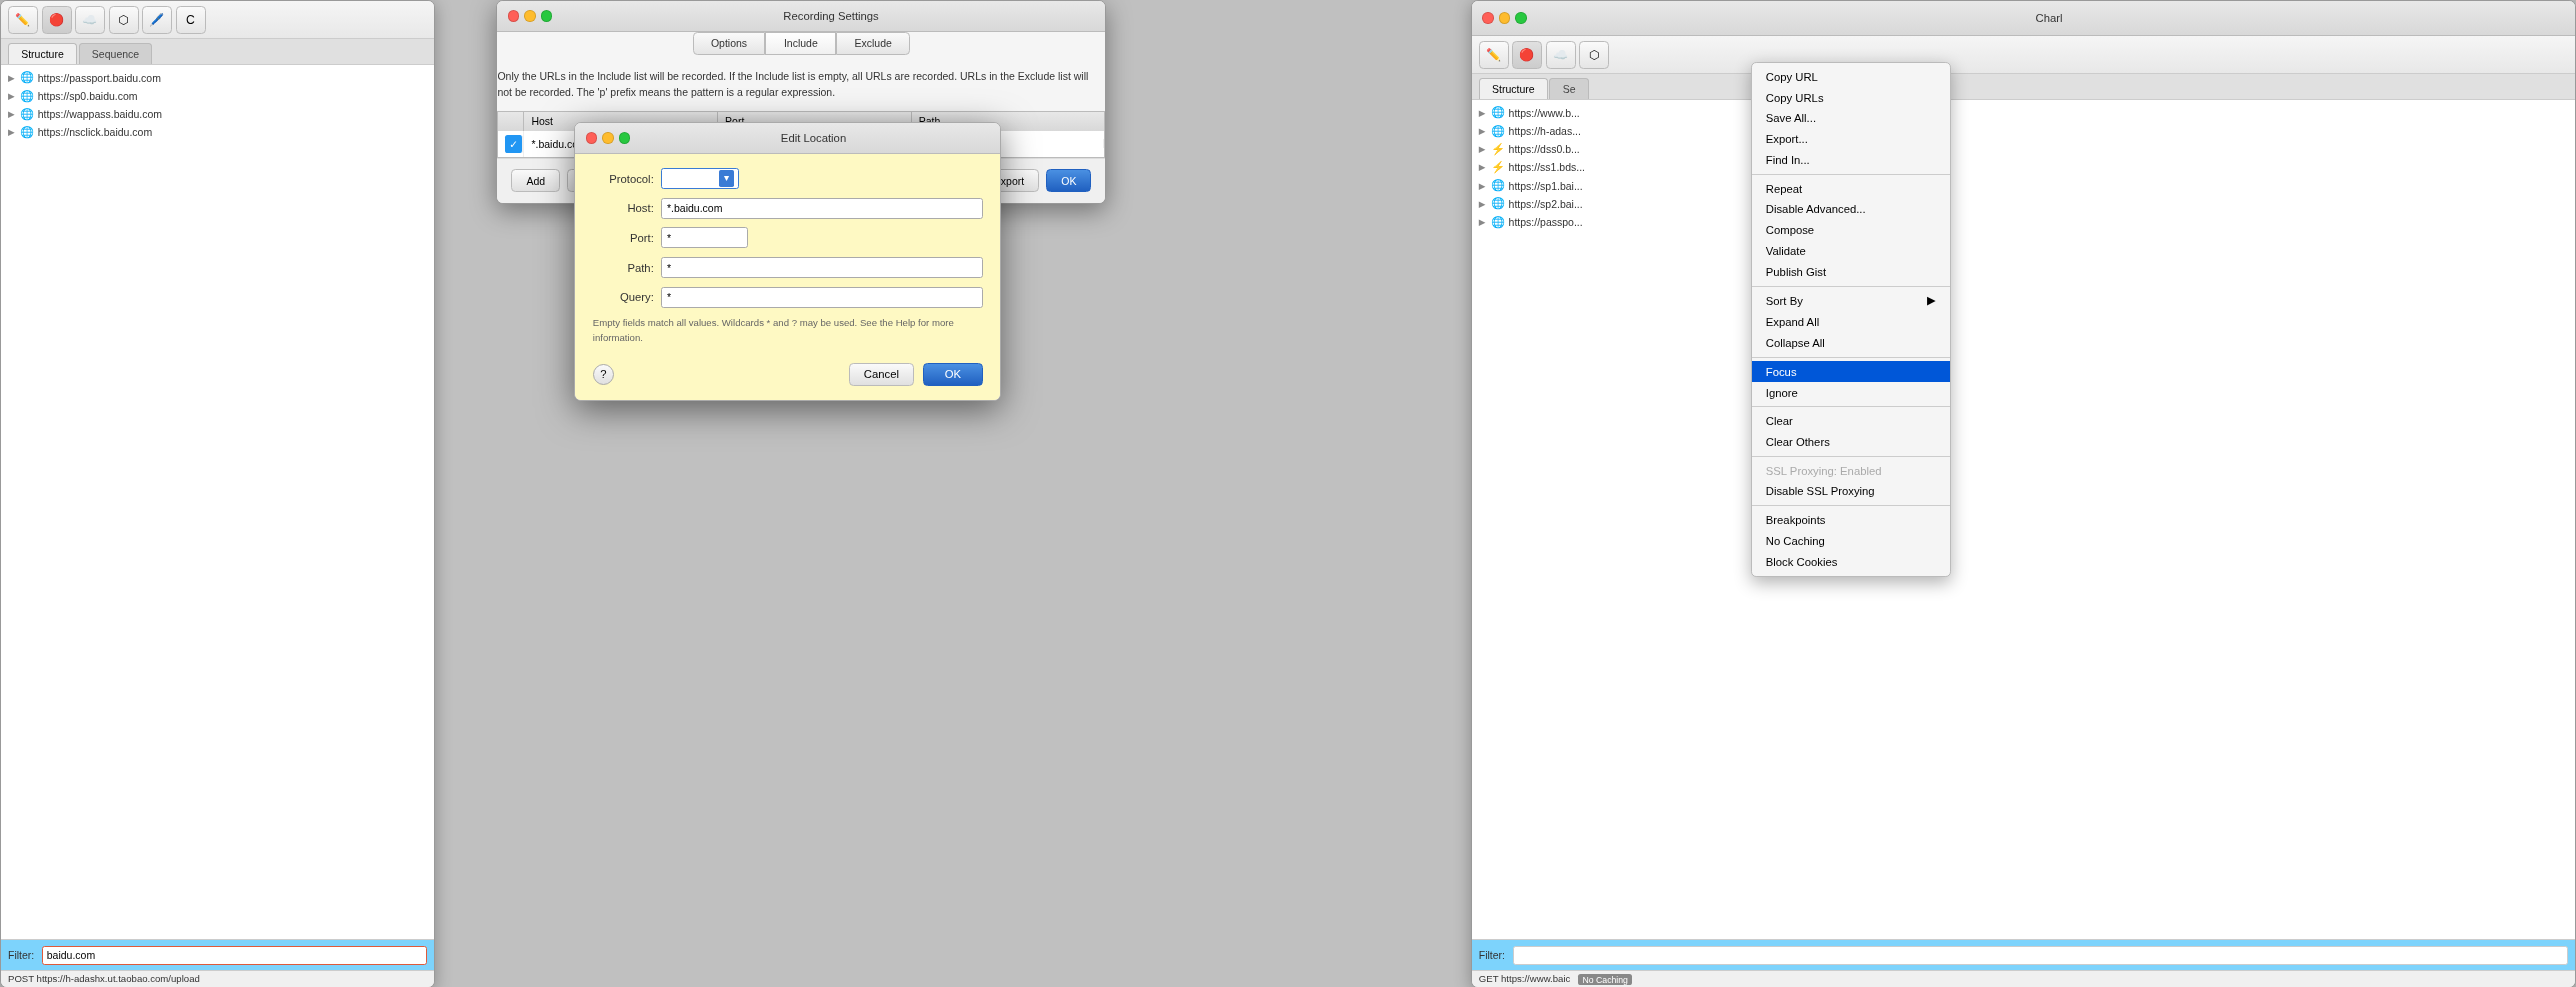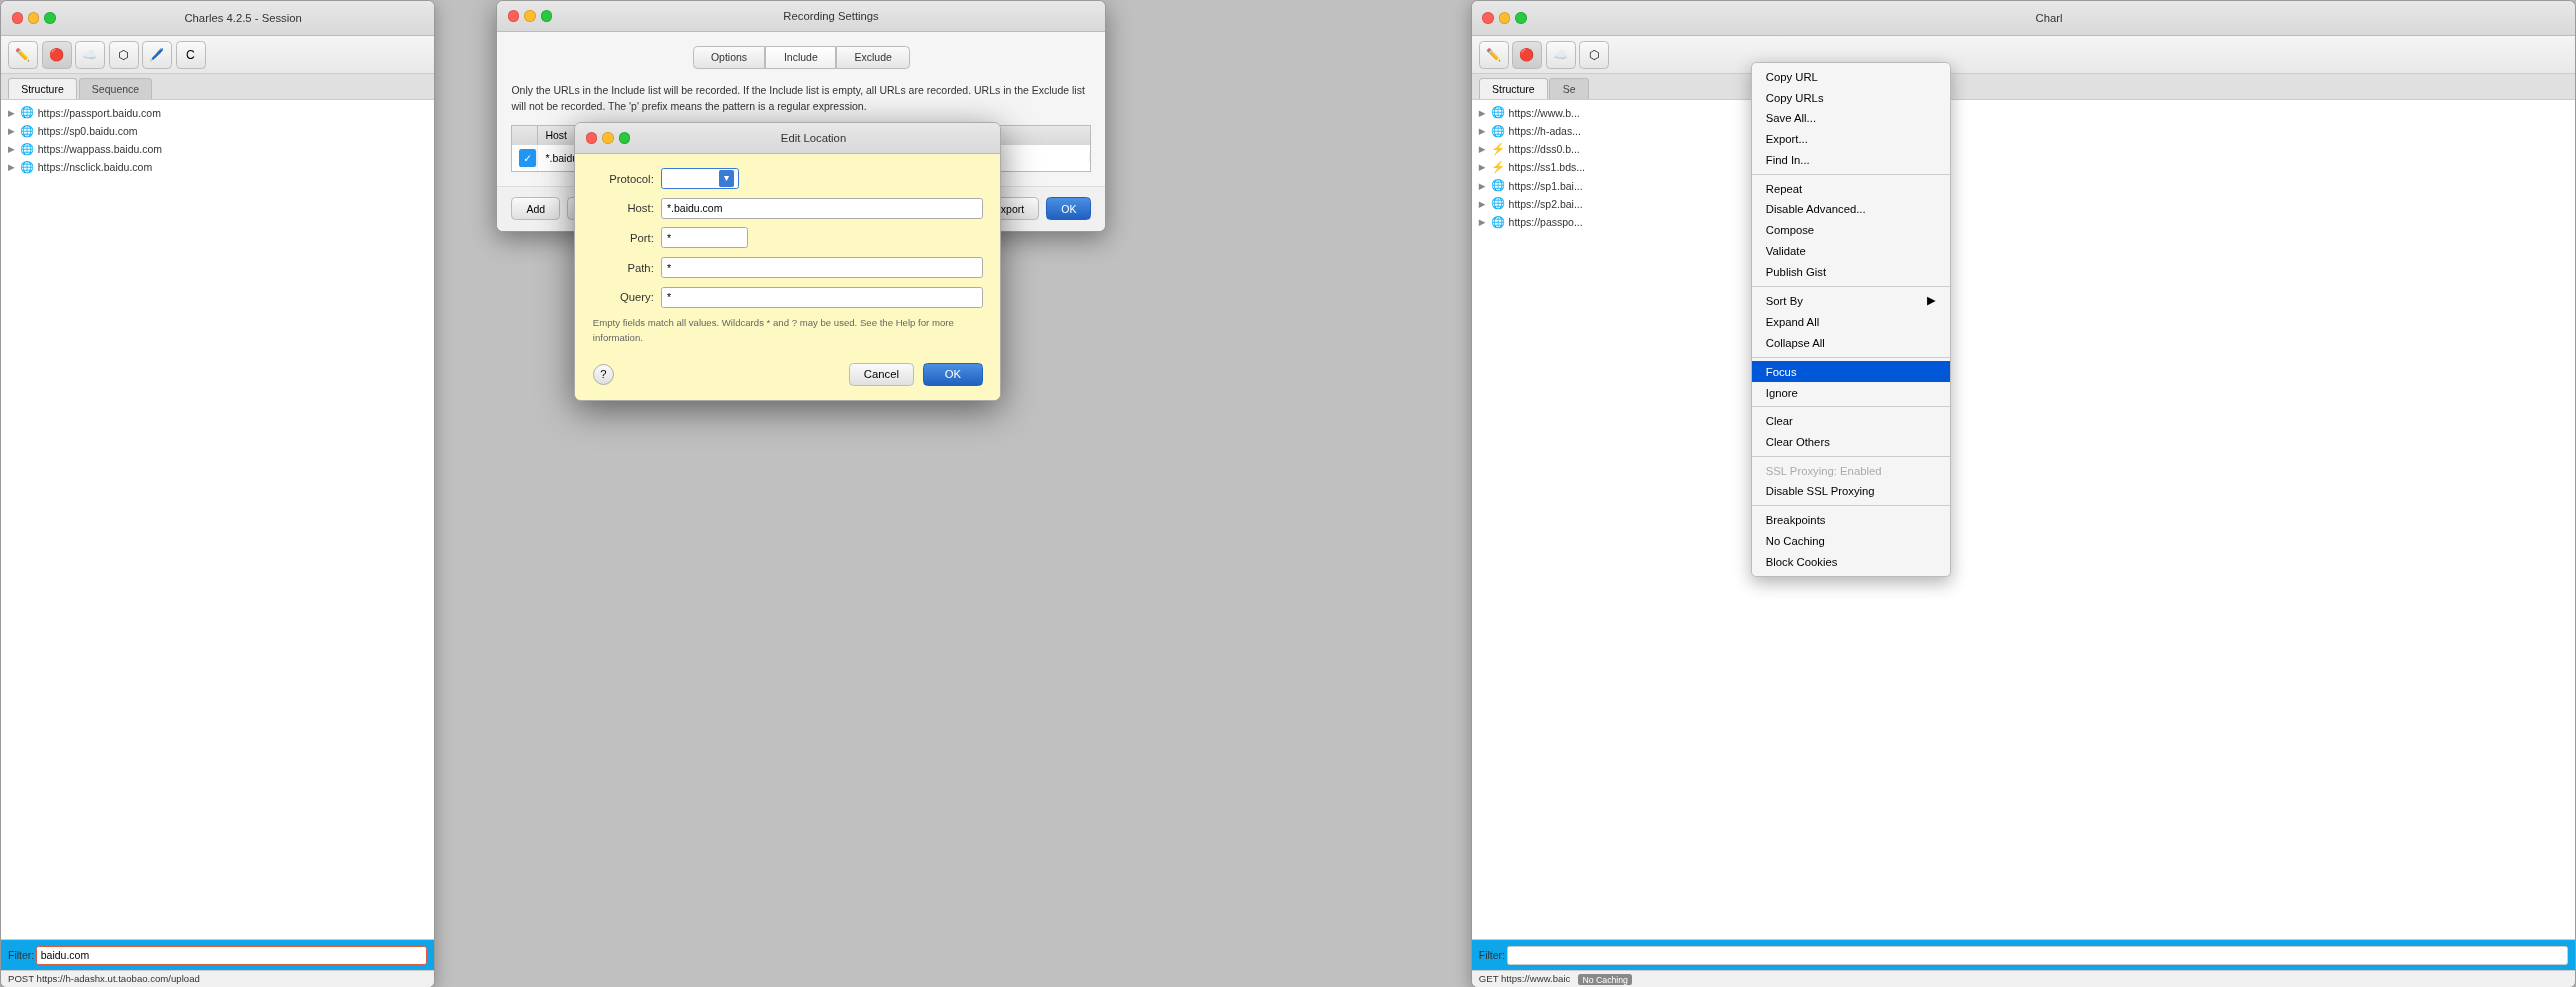--- a/index.html
+++ b/index.html
@@ -119,22 +119,22 @@
     .tree-item .chevron { color: #888; font-size: 8.7px; width: 8.7px; }
     .tree-item .globe-icon { font-size: 11.3px; }
     .tree-item .lightning-icon { color: #f90; font-size: 11.3px; }
 
     
     .filter-bar {
       display: flex;
       align-items: center;
       padding: 5.2px 7px;
       border-top: 0.9px solid #ccc;
-      background: #0ea5e9;
-      gap: 2px;
+      background: #7dd3fc;
+      gap: 8px;
       flex-shrink: 0;
     }
     .filter-label { font-size: 10.5px; color: #333; }
     .filter-input {
       flex: 1;
       height: 19px;
       border: 1.7px solid #e05a3a;
       border-radius: 2.6px;
       padding: 0 3.5px;
       font-size: 10.5px;
@@ -206,21 +206,20 @@
     .rs-title-bar {
       background: linear-gradient(to bottom, #e8e8e8, #d8d8d8);
       border-bottom: 0.9px solid #bbb;
       height: 31px;
       display: flex;
       align-items: center;
       padding: 0 10.5px;
       gap: 15px;
     }
     .rs-content {
-      padding: 14px;
       background: #f5f5f5;
     }
     .rs-tab-bar {
       display: flex;
       justify-content: center;
       gap: 0;
       margin-bottom: 14px;
     }
     .rs-tab {
       padding: 4.4px 17.4px;
@@ -453,28 +452,20 @@
       padding: 0.9px 4.4px;
       border-radius: 2.6px;
       margin-left: 5.2px;
     }
   </style>
 </head>
 <body>
 
 <div class="left-panel">
 
-  <div class="title-bar">
-    <div class="traffic-lights">
-      <div class="traffic-light tl-red"></div>
-      <div class="traffic-light tl-yellow"></div>
-      <div class="traffic-light tl-green"></div>
-    </div>
-    <span class="title-text">Charles 4.2.5 - Session</span>
-  </div>
 
   <div class="toolbar">
     <div class="toolbar-btn">✏️</div>
     <div class="toolbar-btn active">🔴</div>
     <div class="toolbar-btn">☁️</div>
     <div class="toolbar-btn">⬡</div>
     <div class="toolbar-btn">🖊️</div>
     <div class="toolbar-btn">C</div>
   </div>
 

